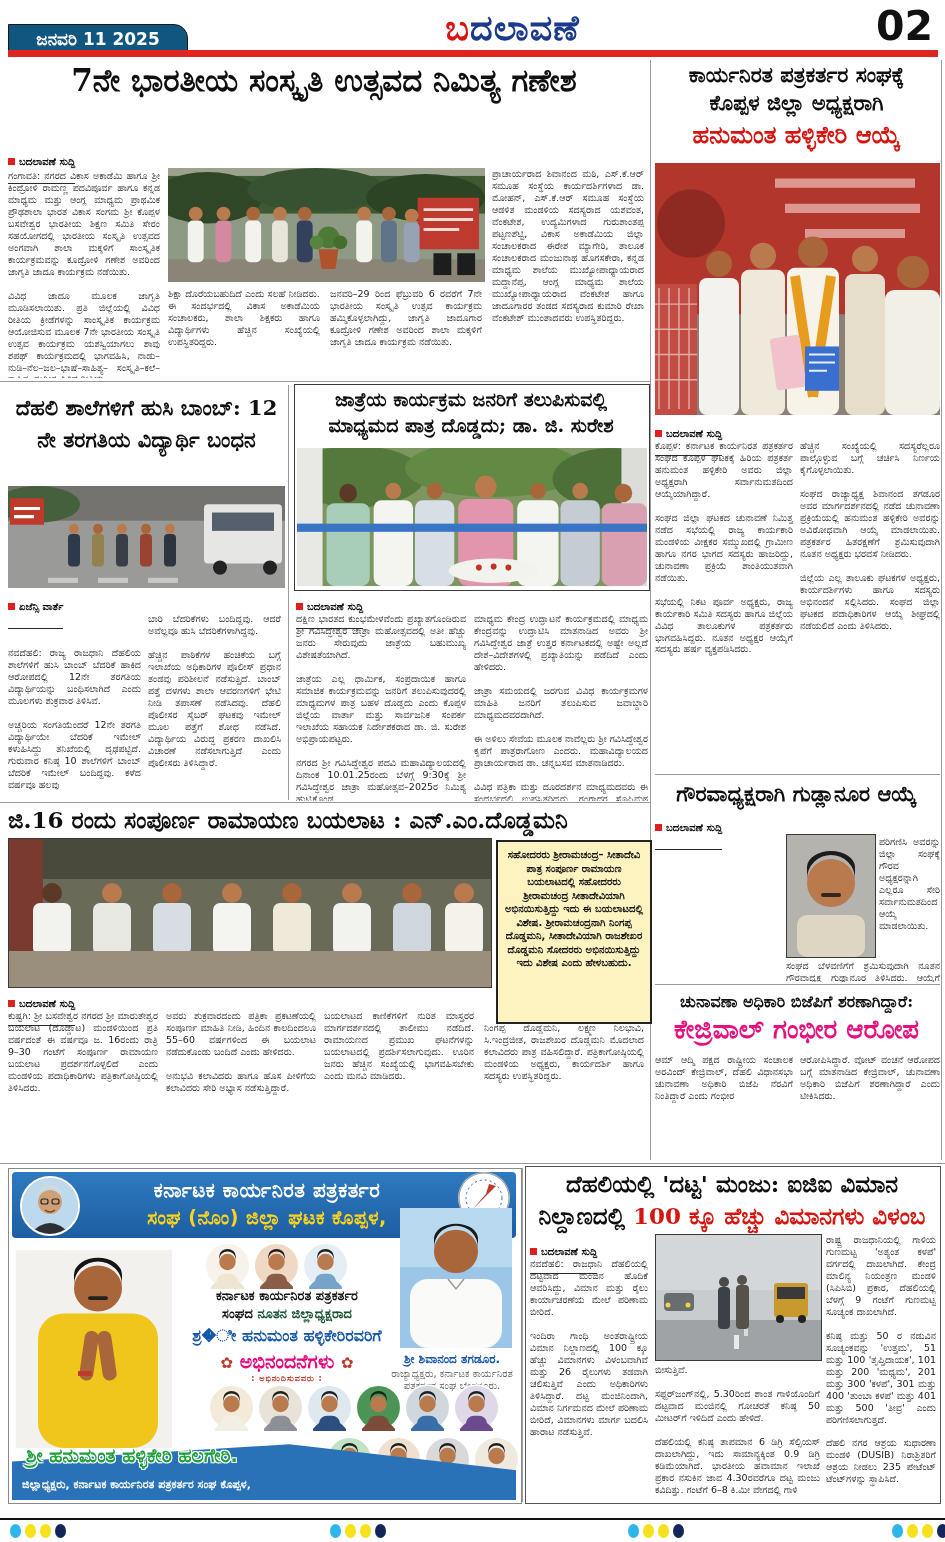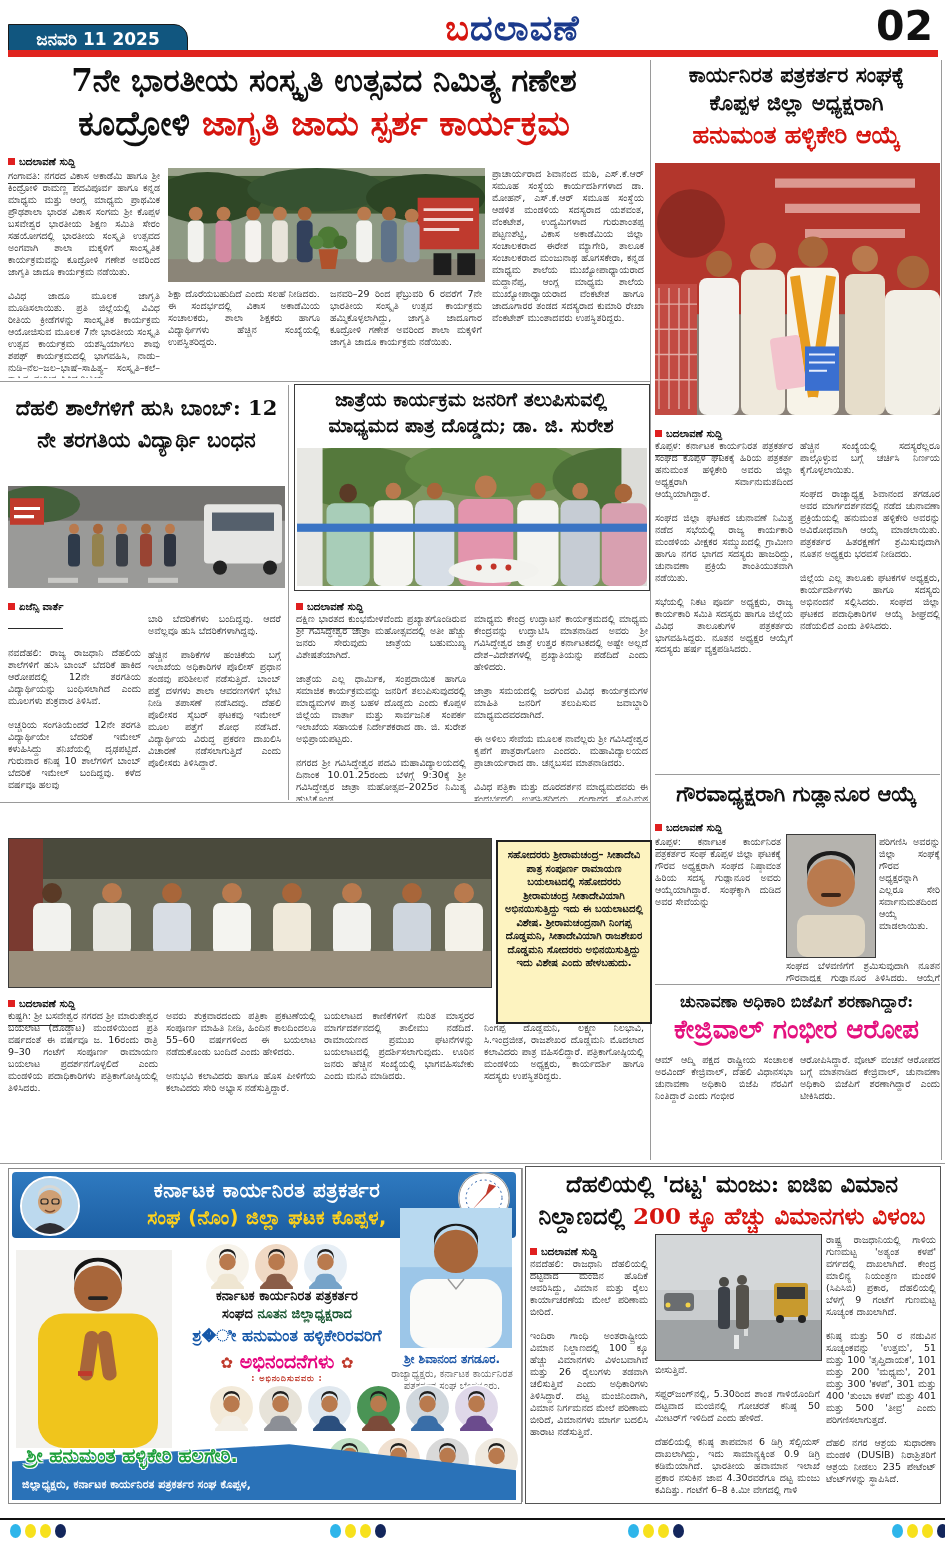--- a/index.html
+++ b/index.html
@@ -69,24 +69,20 @@
   <div class="abs rule" style="left:0;top:381px;width:650px;height:1px;"></div>
   <div class="abs rule" style="left:288px;top:385px;width:1px;height:415px;"></div>
   <div class="abs rule" style="left:0;top:802px;width:650px;height:1px;"></div>
   <div class="abs rule" style="left:655px;top:774px;width:285px;height:1px;"></div>
   <div class="abs rule" style="left:655px;top:984px;width:285px;height:1px;"></div>
   <div class="abs rule" style="left:0;top:1163px;width:945px;height:1px;"></div>
   <div class="abs rule" style="left:522px;top:1168px;width:1px;height:334px;"></div>
   <div class="abs rule" style="left:941px;top:60px;width:1px;height:1100px;"></div>
 
   <div class="abs serif headline center" style="left:4px;top:62px;width:640px;font-size:31px;">7ನೇ ಭಾರತೀಯ ಸಂಸ್ಕೃತಿ ಉತ್ಸವದ ನಿಮಿತ್ಯ ಗಣೇಶ</div>
-  <div class="abs serif headline center" style="left:4px;top:103px;width:640px;font-size:34px;">
-    <span>ಕೂದ್ರೋಳಿ</span>
-    <span class="red">ಜಾಗೃತಿ ಜಾದು ಸ್ಪರ್ಶ ಕಾರ್ಯಕ್ರಮ</span>
-  </div>
   <div class="abs" style="left:8px;top:150px;">
     <span class="byline">
         <span class="bullet"></span>
         <span>ಬದಲಾವಣೆ ಸುದ್ದಿ</span>
       </span>
   </div>
   <div class="abs bodytxt" style="left:8px;top:170px;width:152px;height:208px;">ಗಂಗಾವತಿ: ನಗರದ ವಿಕಾಸ ಅಕಾಡೆಮಿ ಹಾಗೂ ಶ್ರೀ ಕಿಂದ್ರೋಳಿ ರಾಮಣ್ಣ ಪದವಿಪೂರ್ವ ಹಾಗೂ ಕನ್ನಡ ಮಾಧ್ಯಮ ಮತ್ತು ಆಂಗ್ಲ ಮಾಧ್ಯಮ ಪ್ರಾಥಮಿಕ ಪ್ರೌಢಶಾಲಾ ಭಾರತ ವಿಕಾಸ ಸಂಗಮ ಶ್ರೀ ಕೊಪ್ಪಳ ಬಸವೇಶ್ವರ ಭಾರತೀಯ ಶಿಕ್ಷಣ ಸಮಿತಿ ಸೇರಂ ಸಹಯೋಗದಲ್ಲಿ ಭಾರತೀಯ ಸಂಸ್ಕೃತಿ ಉತ್ಸವದ ಅಂಗವಾಗಿ ಶಾಲಾ ಮಕ್ಕಳಿಗೆ ಸಾಂಸ್ಕೃತಿಕ ಕಾರ್ಯಕ್ರಮವನ್ನು ಕೂದ್ರೋಳಿ ಗಣೇಶ ಅವರಿಂದ ಜಾಗೃತಿ ಜಾದೂ ಕಾರ್ಯಕ್ರಮ ನಡೆಯಿತು.
 
 ವಿವಿಧ ಜಾದೂ ಮೂಲಕ ಜಾಗೃತಿ ಮೂಡಿಸಲಾಯಿತು. ಪ್ರತಿ ಜಿಲ್ಲೆಯಲ್ಲಿ ವಿವಿಧ ರೀತಿಯ ಕ್ರೀಡೆಗಳನ್ನು ಸಾಂಸ್ಕೃತಿಕ ಕಾರ್ಯಕ್ರಮ ಆಯೋಜಿಸುವ ಮೂಲಕ 7ನೇ ಭಾರತೀಯ ಸಂಸ್ಕೃತಿ ಉತ್ಸವ ಕಾರ್ಯಕ್ರಮ ಯಶಸ್ವಿಯಾಗಲು ಶಾವು ಶಪಥ್ ಕಾರ್ಯಕ್ರಮದಲ್ಲಿ ಭಾಗವಹಿಸಿ, ನಾಡು–ನುಡಿ–ನೆಲ–ಜಲ–ಭಾಷೆ–ಸಾಹಿತ್ಯ– ಸಂಸ್ಕೃತಿ–ಕಲೆ–ಸಾಹಿತ್ಯ–ಸಂಗೀತ ವಿವಿಧ ರೀತಿಯ</div>
 
@@ -271,20 +267,21 @@
 
 ನಗರದ ಶ್ರೀ ಗವಿಸಿದ್ಧೇಶ್ವರ ಪದವಿ ಮಹಾವಿದ್ಯಾಲಯದಲ್ಲಿ ದಿನಾಂಕ 10.01.25ರಂದು ಬೆಳಗ್ಗೆ 9:30ಕ್ಕೆ ಶ್ರೀ ಗವಿಸಿದ್ಧೇಶ್ವರ ಜಾತ್ರಾ ಮಹೋತ್ಸವ–2025ರ ನಿಮಿತ್ಯ ಹುಟ್ಟಿಕೊಂಡ</div>
   <div class="abs bodytxt" style="left:474px;top:613px;width:174px;height:188px;">ಮಾಧ್ಯಮ ಕೇಂದ್ರ ಉದ್ಘಾಟನೆ ಕಾರ್ಯಕ್ರಮದಲ್ಲಿ ಮಾಧ್ಯಮ ಕೇಂದ್ರವನ್ನು ಉದ್ಘಾಟಿಸಿ ಮಾತನಾಡಿದ ಅವರು ಶ್ರೀ ಗವಿಸಿದ್ಧೇಶ್ವರ ಜಾತ್ರೆ ಉತ್ತರ ಕರ್ನಾಟಕದಲ್ಲಿ ಅಷ್ಟೇ ಅಲ್ಲದೆ ದೇಶ–ವಿದೇಶಗಳಲ್ಲಿ ಪ್ರಖ್ಯಾತಿಯನ್ನು ಪಡೆದಿದೆ ಎಂದು ಹೇಳಿದರು.
 
 ಜಾತ್ರಾ ಸಮಯದಲ್ಲಿ ಜರಗುವ ವಿವಿಧ ಕಾರ್ಯಕ್ರಮಗಳ ಮಾಹಿತಿ ಜನರಿಗೆ ತಲುಪಿಸುವ ಜವಾಬ್ದಾರಿ ಮಾಧ್ಯಮದವರದಾಗಿದೆ.
 
 ಈ ಅಳಿಲು ಸೇವೆಯ ಮೂಲಕ ನಾವೆಲ್ಲರು ಶ್ರೀ ಗವಿಸಿದ್ಧೇಶ್ವರ ಕೃಪೆಗೆ ಪಾತ್ರರಾಗೋಣ ಎಂದರು. ಮಹಾವಿದ್ಯಾಲಯದ ಪ್ರಾಚಾರ್ಯರಾದ ಡಾ. ಚನ್ನಬಸವ ಮಾತನಾಡಿದರು.
 
 ವಿವಿಧ ಪತ್ರಿಕಾ ಮತ್ತು ದೂರದರ್ಶನ ಮಾಧ್ಯಮದವರು ಈ ಸಂದರ್ಭದಲ್ಲಿ ಉಪಸ್ಥಿತರಿದ್ದರು. ಗಂಗಾಧರ ಸೊಪ್ಪಿಮಠ ಸ್ವಾಗತಿಸಿ, ನಿರೂಪಿಸಿದರು.</div>
 
+  <div class="abs serif headline" style="left:8px;top:806px;width:640px;font-size:23px;">ಜಿ.16 ರಂದು ಸಂಪೂರ್ಣ ರಾಮಾಯಣ ಬಯಲಾಟ : ಎನ್.ಎಂ.ದೊಡ್ಡಮನಿ</div>
 
   <div class="photo bordered" style="left:8px;top:838px;width:482px;height:148px;">
     <svg viewBox="0 0 482 148" preserveAspectRatio="none">
       <rect width="482" height="148" fill="#6a6a58"></rect>
       <rect width="482" height="40" fill="#4a4a3c"></rect>
       <rect x="0" y="0" width="34" height="148" fill="#7a3a30"></rect>
       <g>
         <circle cx="43" cy="54" r="10" fill="#5a3a26"></circle>
           <rect x="24" y="64" width="38" height="52" rx="7" fill="#f2f2ee"></rect>
         <circle cx="103" cy="54" r="10" fill="#b97a4e"></circle>
@@ -321,21 +318,20 @@
   <div class="abs bodytxt" style="left:324px;top:1010px;width:150px;height:150px;">ಬಯಲಾಟದ ಕಾಣಿಕೆಗಳಿಗೆ ನುರಿತ ಮಾಸ್ತರರ ಮಾರ್ಗದರ್ಶನದಲ್ಲಿ ತಾಲೀಮು ನಡೆದಿದೆ. ರಾಮಾಯಣದ ಪ್ರಮುಖ ಘಟನೆಗಳನ್ನು ಬಯಲಾಟದಲ್ಲಿ ಪ್ರದರ್ಶಿಸಲಾಗುವುದು. ಊರಿನ ಜನರು ಹೆಚ್ಚಿನ ಸಂಖ್ಯೆಯಲ್ಲಿ ಭಾಗವಹಿಸಬೇಕು ಎಂದು ಮನವಿ ಮಾಡಿದರು.</div>
   <div class="abs bodytxt" style="left:484px;top:1022px;width:160px;height:138px;">ನಿಂಗಪ್ಪ ದೊಡ್ಡಮನಿ, ಲಕ್ಷ್ಮಣ ನಿಲಭಾವಿ, ಸಿ.ಇಂದ್ರಜೀತ, ರಾಜಶೇಖರ ದೊಡ್ಡಮನಿ ಮೊದಲಾದ ಕಲಾವಿದರು ಪಾತ್ರ ವಹಿಸಲಿದ್ದಾರೆ. ಪತ್ರಿಕಾಗೋಷ್ಠಿಯಲ್ಲಿ ಮಂಡಳಿಯ ಅಧ್ಯಕ್ಷರು, ಕಾರ್ಯದರ್ಶಿ ಹಾಗೂ ಸದಸ್ಯರು ಉಪಸ್ಥಿತರಿದ್ದರು.</div>
 
   <div class="abs serif headline center" style="left:653px;top:781px;width:287px;font-size:21px;">ಗೌರವಾಧ್ಯಕ್ಷರಾಗಿ ಗುಡ್ಲಾನೂರ ಆಯ್ಕೆ</div>
   <div class="abs" style="left:655px;top:816px;">
     <span class="byline">
         <span class="bullet"></span>
         <span>ಬದಲಾವಣೆ ಸುದ್ದಿ</span>
       </span>
   </div>
-  <div class="abs bodytxt" style="left:655px;top:836px;width:126px;height:145px;">ಕೊಪ್ಪಳ: ಕರ್ನಾಟಕ ಕಾರ್ಯನಿರತ ಪತ್ರಕರ್ತರ ಸಂಘ ಕೊಪ್ಪಳ ಜಿಲ್ಲಾ ಘಟಕಕ್ಕೆ ಗೌರವ ಅಧ್ಯಕ್ಷರಾಗಿ ಸಂಘದ ನಿಷ್ಠಾವಂತ ಹಿರಿಯ ಸದಸ್ಯ ಗುಡ್ಲಾನೂರ ಅವರು ಆಯ್ಕೆಯಾಗಿದ್ದಾರೆ. ಸಂಘಕ್ಕಾಗಿ ದುಡಿದ ಅವರ ಸೇವೆಯನ್ನು</div>
 
   <div class="photo bordered" style="left:786px;top:834px;width:88px;height:122px;">
     <svg viewBox="0 0 88 122" preserveAspectRatio="none">
       <rect width="88" height="122" fill="#b5b3ae"></rect>
       <circle cx="44" cy="48" r="24" fill="#b97a4e"></circle>
       <path d="M20 44 a24 24 0 0 1 48 0 l0 -12 a24 16 0 0 0 -48 0 Z" fill="#1c1c1c"></path>
       <rect x="34" y="58" width="20" height="4" rx="2" fill="#3a2418"></rect>
       <rect x="10" y="80" width="68" height="42" rx="10" fill="#ded5c2"></rect>
     </svg>
   </div>
@@ -498,21 +494,21 @@
         </svg></span></div>
 
   <div class="abs band" style="left:12px;top:1438px;width:504px;height:62px;"></div>
   <div class="abs bandname" style="left:26px;top:1444px;width:300px;z-index:3;">ಶ್ರೀ ಹನುಮಂತ ಹಳ್ಳಿಕೇರಿ ಹಲಗೇರಿ.</div>
   <div class="abs bandtitle" style="left:22px;top:1478px;width:360px;z-index:3;">ಜಿಲ್ಲಾಧ್ಯಕ್ಷರು, ಕರ್ನಾಟಕ ಕಾರ್ಯನಿರತ ಪತ್ರಕರ್ತರ ಸಂಘ ಕೊಪ್ಪಳ,</div>
 
   <div class="abs" style="left:525px;top:1166px;width:414px;height:336px;border:1px solid #555;"></div>
   <div class="abs serif headline center" style="left:528px;top:1170px;width:408px;font-size:23px;">ದೆಹಲಿಯಲ್ಲಿ 'ದಟ್ಟ' ಮಂಜು: ಐಜಿಐ ವಿಮಾನ</div>
   <div class="abs serif headline center" style="left:528px;top:1202px;width:408px;font-size:23px;">
     <span>ನಿಲ್ದಾಣದಲ್ಲಿ</span>
-    <span class="red">200 ಕ್ಕೂ ಹೆಚ್ಚು ವಿಮಾನಗಳು ವಿಳಂಬ</span>
+    <span class="red">100 ಕ್ಕೂ ಹೆಚ್ಚು ವಿಮಾನಗಳು ವಿಳಂಬ</span>
   </div>
   <div class="abs" style="left:530px;top:1240px;">
     <span class="byline">
         <span class="bullet"></span>
         <span>ಬದಲಾವಣೆ ಸುದ್ದಿ</span>
       </span>
   </div>
   <div class="abs bodytxt" style="left:530px;top:1258px;width:118px;height:240px;">ನವದೆಹಲಿ: ರಾಜಧಾನಿ ದೆಹಲಿಯಲ್ಲಿ ದಟ್ಟವಾದ ಮಂಜಿನ ಹೊದಿಕೆ ಆವರಿಸಿದ್ದು, ವಿಮಾನ ಮತ್ತು ರೈಲು ಕಾರ್ಯಾಚರಣೆಯ ಮೇಲೆ ಪರಿಣಾಮ ಬೀರಿದೆ.
 
 ಇಂದಿರಾ ಗಾಂಧಿ ಅಂತರಾಷ್ಟ್ರೀಯ ವಿಮಾನ ನಿಲ್ದಾಣದಲ್ಲಿ 100 ಕ್ಕೂ ಹೆಚ್ಚು ವಿಮಾನಗಳು ವಿಳಂಬವಾಗಿವೆ ಮತ್ತು 26 ರೈಲುಗಳು ತಡವಾಗಿ ಚಲಿಸುತ್ತಿವೆ ಎಂದು ಅಧಿಕಾರಿಗಳು ತಿಳಿಸಿದ್ದಾರೆ. ದಟ್ಟ ಮಂಜಿನಿಂದಾಗಿ, ವಿಮಾನ ನಿರ್ಗಮನದ ಮೇಲೆ ಪರಿಣಾಮ ಬೀರಿದೆ, ವಿಮಾನಗಳು ಮಾರ್ಗ ಬದಲಿಸಿ ಹಾರಾಟ ನಡೆಸುತ್ತಿವೆ.</div>

